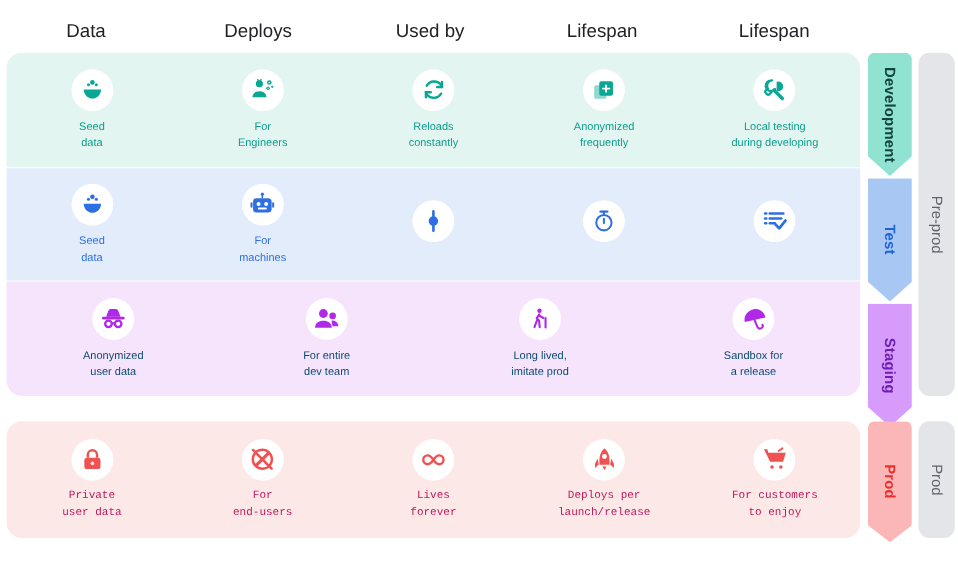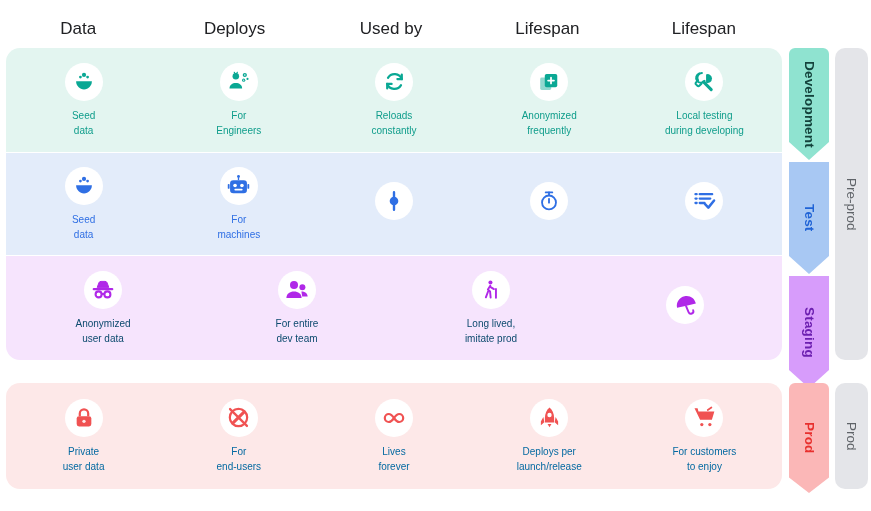--- a/index.html
+++ b/index.html
@@ -32,21 +32,21 @@
   }
   .ico svg{display:block;}
   .lbl{
     font-size:10px;line-height:15px;text-align:center;white-space:pre-line;
   }
 
   
   .dev     .lbl{color:#0f9d8b;}
   .test    .lbl{color:#2f6fe4;}
   .staging .lbl{color:#0c4a6e;}
-  .prod    .lbl{color:#0369a1;}
+  .prod    .lbl{color:#be185d;font-family:Liberation Mono, monospace;}
 
   
   .env{
     position:absolute;left:789px;width:40px;
     display:flex;align-items:center;justify-content:center;
   }
   .env .envtxt{
     writing-mode:vertical-rl;
     font-size:13.5px;font-weight:700;letter-spacing:.2px;
     white-space:nowrap;
@@ -275,20 +275,22 @@
 imitate prod</span>
       </div>
 
       <div class="cell">
         <span class="ico">
           <svg width="23" height="23" viewBox="0 0 24 24" fill="#b028e8">
             <path d="M3.2 15.4C2 9.8 5.6 4.6 11 3.4c5.4-1.2 10.6 2 11.8 7.6L13 13.2z"></path>
             <path d="M12.6 13.8l2.6 6.2a2.6 2.6 0 0 0 4.8-2" stroke="#b028e8" stroke-width="2" fill="none" stroke-linecap="round"></path>
           </svg>
         </span>
+        <span class="lbl">Sandbox for
+a release</span>
       </div>
 
     </div>
   </div>
 
   <div class="band prod">
     <div class="cells">
 
       <div class="cell">
         <span class="ico">

